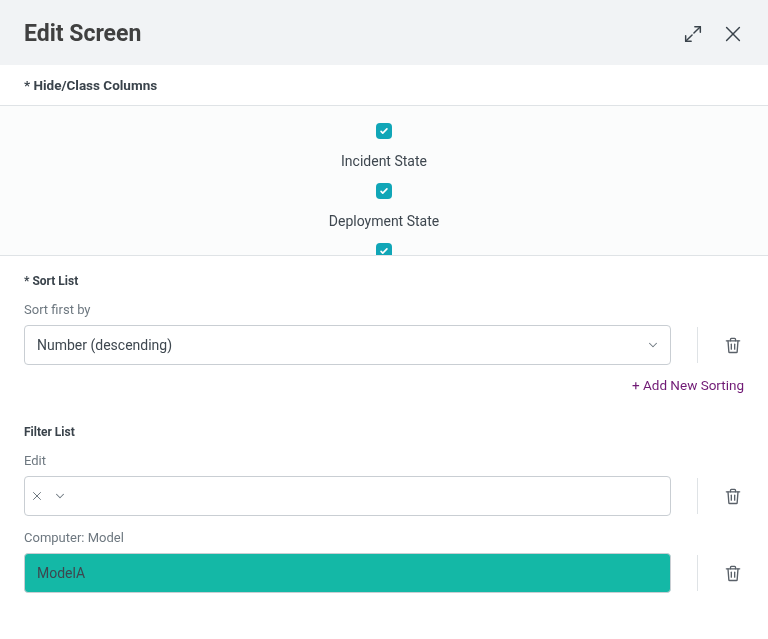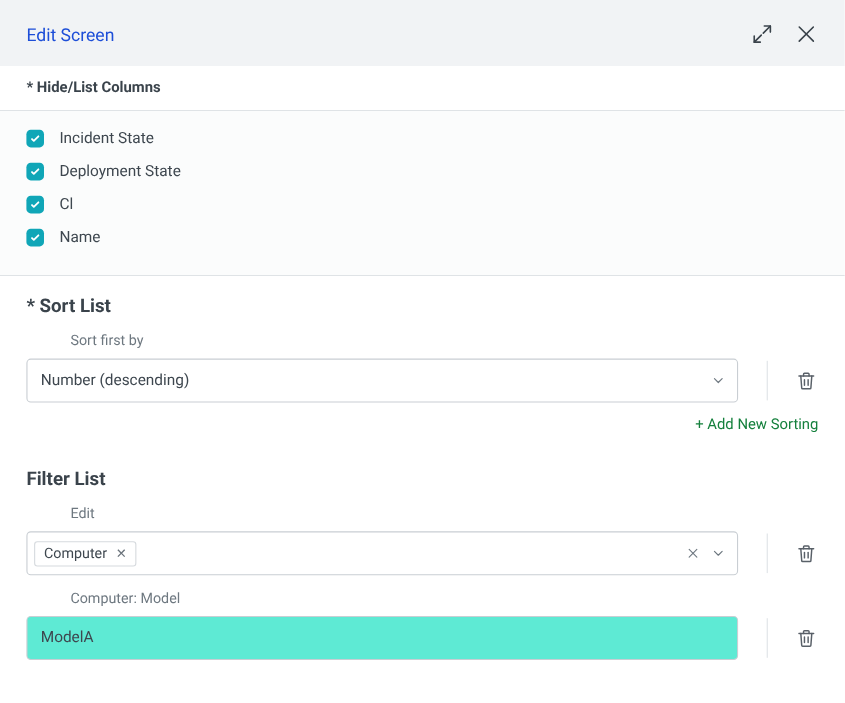--- a/index.html
+++ b/index.html
@@ -24,23 +24,23 @@
 
   
   .header{
     background:var(--bg-head);
     padding:20px 24px 18px 24px;
     display:flex;
     align-items:center;
     justify-content:space-between;
   }
   .title{
-    font-size:16px;
-    font-weight:400;
-    color:#1d4ed8;
+    font-size:23px;
+    font-weight:700;
+    color:#404040;
   }
   .header-icons{display:flex;gap:18px;align-items:center;}
   .icon{display:inline-flex;}
   .icon svg{display:block;}
 
   
   .subhead{
     background:var(--bg-body);
     padding:12px 24px;
     border-bottom:1px solid var(--line);
@@ -55,43 +55,43 @@
     padding:10px 24px 0 24px;
     height:150px;
     overflow:hidden;
     border-bottom:1px solid var(--line);
   }
   .col-row{
     display:flex;
     align-items:center;
     gap:14px;
     padding:7px 0;
+    flex-direction:column;
   }
   .chk{
     width:16px;height:16px;border-radius:4px;
     display:inline-flex;align-items:center;justify-content:center;
     flex-shrink:0;
   }
   .chk.checked{background:var(--accent);}
   .chk.checked svg{stroke:#fff;}
   .col-label{font-size:14px;color:#3e474f;}
 
   
   .section{
     background:var(--bg-body);
     padding:14px 24px 0 24px;
   }
   .sec-title{
-    font-size:17px;font-weight:700;color:#3a434b;
+    font-size:12px;font-weight:700;color:#3a434b;
     padding:4px 0 8px 0;
   }
   .field-label{
     font-size:13px;color:var(--muted2);
     padding:6px 0 8px 0;
-    margin-left:40px;
   }
 
   
   .ctrl-row{
     display:flex;align-items:center;gap:12px;
   }
   .ctrl{
     flex:1;
   }
   .divider{
@@ -119,25 +119,25 @@
     display:inline-flex;align-items:center;gap:8px;
     border:1px solid #d6dade;border-radius:3px;
     padding:3px 8px;font-size:13px;color:#3e474f;background:#fff;
   }
   .chip .x{font-size:12px;color:#6a737b;}
 
   .inputlike{
     border:1px solid var(--outline);
     border-radius:4px;height:40px;
     display:flex;align-items:center;padding:0 12px;
-    font-size:14px;color:#3e474f;background:#5eead4;
+    font-size:14px;color:#3e474f;background:#14b8a6;
   }
 
   .add-link{
-    text-align:right;font-size:13.5px;color:#15803d;
+    text-align:right;font-size:13.5px;color:#701a75;
     padding:12px 0 8px 0;
   }
 
   .filter-sec{margin-top:6px;}
   .tight-top{padding-top:6px;}
 </style>
 </head>
 <body>
 
 <div class="header">
@@ -153,21 +153,21 @@
     </span>
     <span class="icon">
       <svg width="22" height="22" viewBox="0 0 24 24" fill="none" stroke="#3a434b" stroke-width="1.6" stroke-linecap="round">
         <path d="M5 5l14 14"></path>
           <path d="M19 5L5 19"></path>
       </svg>
     </span>
   </div>
 </div>
 
-<div class="subhead">* Hide/List Columns</div>
+<div class="subhead">* Hide/Class Columns</div>
 
 <div class="cols">
   <div class="col-row">
     <span class="chk checked">
       <svg width="10" height="10" viewBox="0 0 12 12" fill="none" stroke="#fff" stroke-width="2" stroke-linecap="round" stroke-linejoin="round">
           <path d="M2.5 6.5l2 2 5-5"></path>
         </svg>
     </span>
     <span class="col-label">Incident State</span>
   </div>
@@ -226,26 +226,20 @@
 
   <div class="add-link">+ Add New Sorting</div>
 </div>
 
 <div class="section filter-sec">
   <div class="sec-title">Filter List</div>
 
   <div class="field-label tight-top">Edit</div>
   <div class="ctrl-row">
     <div class="ctrl select" style="padding-left:6px;">
-      <span class="value">
-        <span class="chip">
-          <span>Computer</span>
-          <span class="x">✕</span>
-        </span>
-      </span>
       <span class="right">
         <span class="icon">
           <svg width="12" height="12" viewBox="0 0 24 24" fill="none" stroke="#6e7880" stroke-width="2" stroke-linecap="round">
               <path d="M5 5l14 14"></path>
               <path d="M19 5L5 19"></path>
             </svg>
         </span>
         <span class="icon">
           <svg width="14" height="14" viewBox="0 0 24 24" fill="none" stroke="#6e7880" stroke-width="1.8" stroke-linecap="round" stroke-linejoin="round">
               <path d="M6 9l6 6 6-6"></path>

